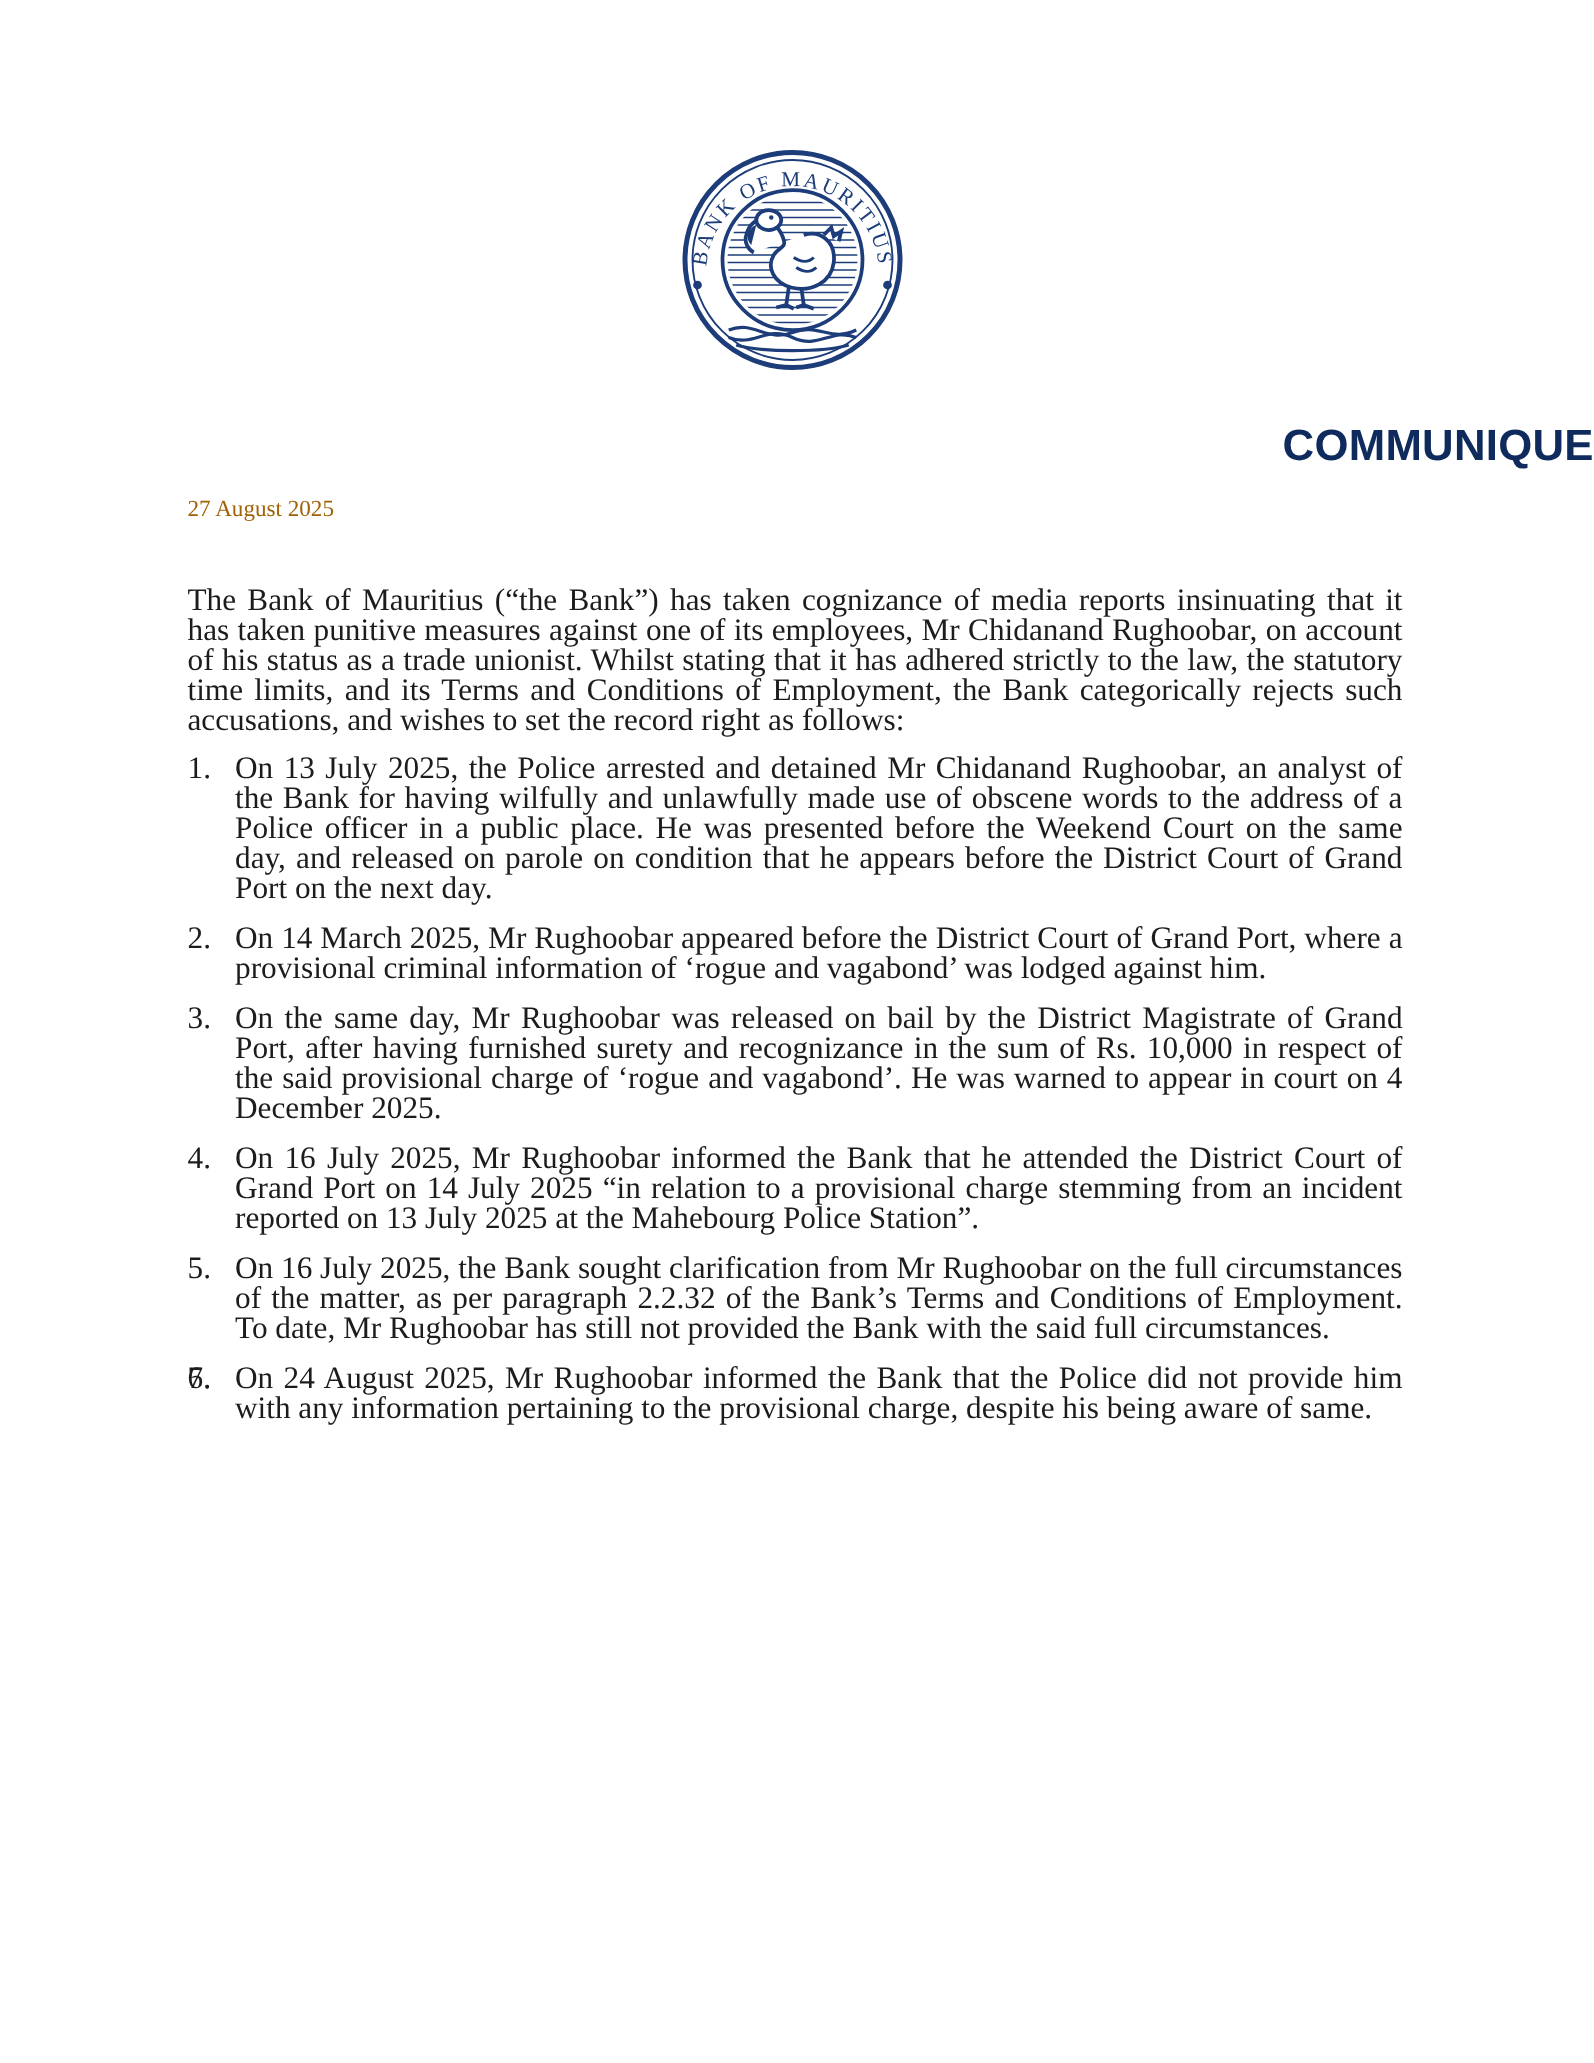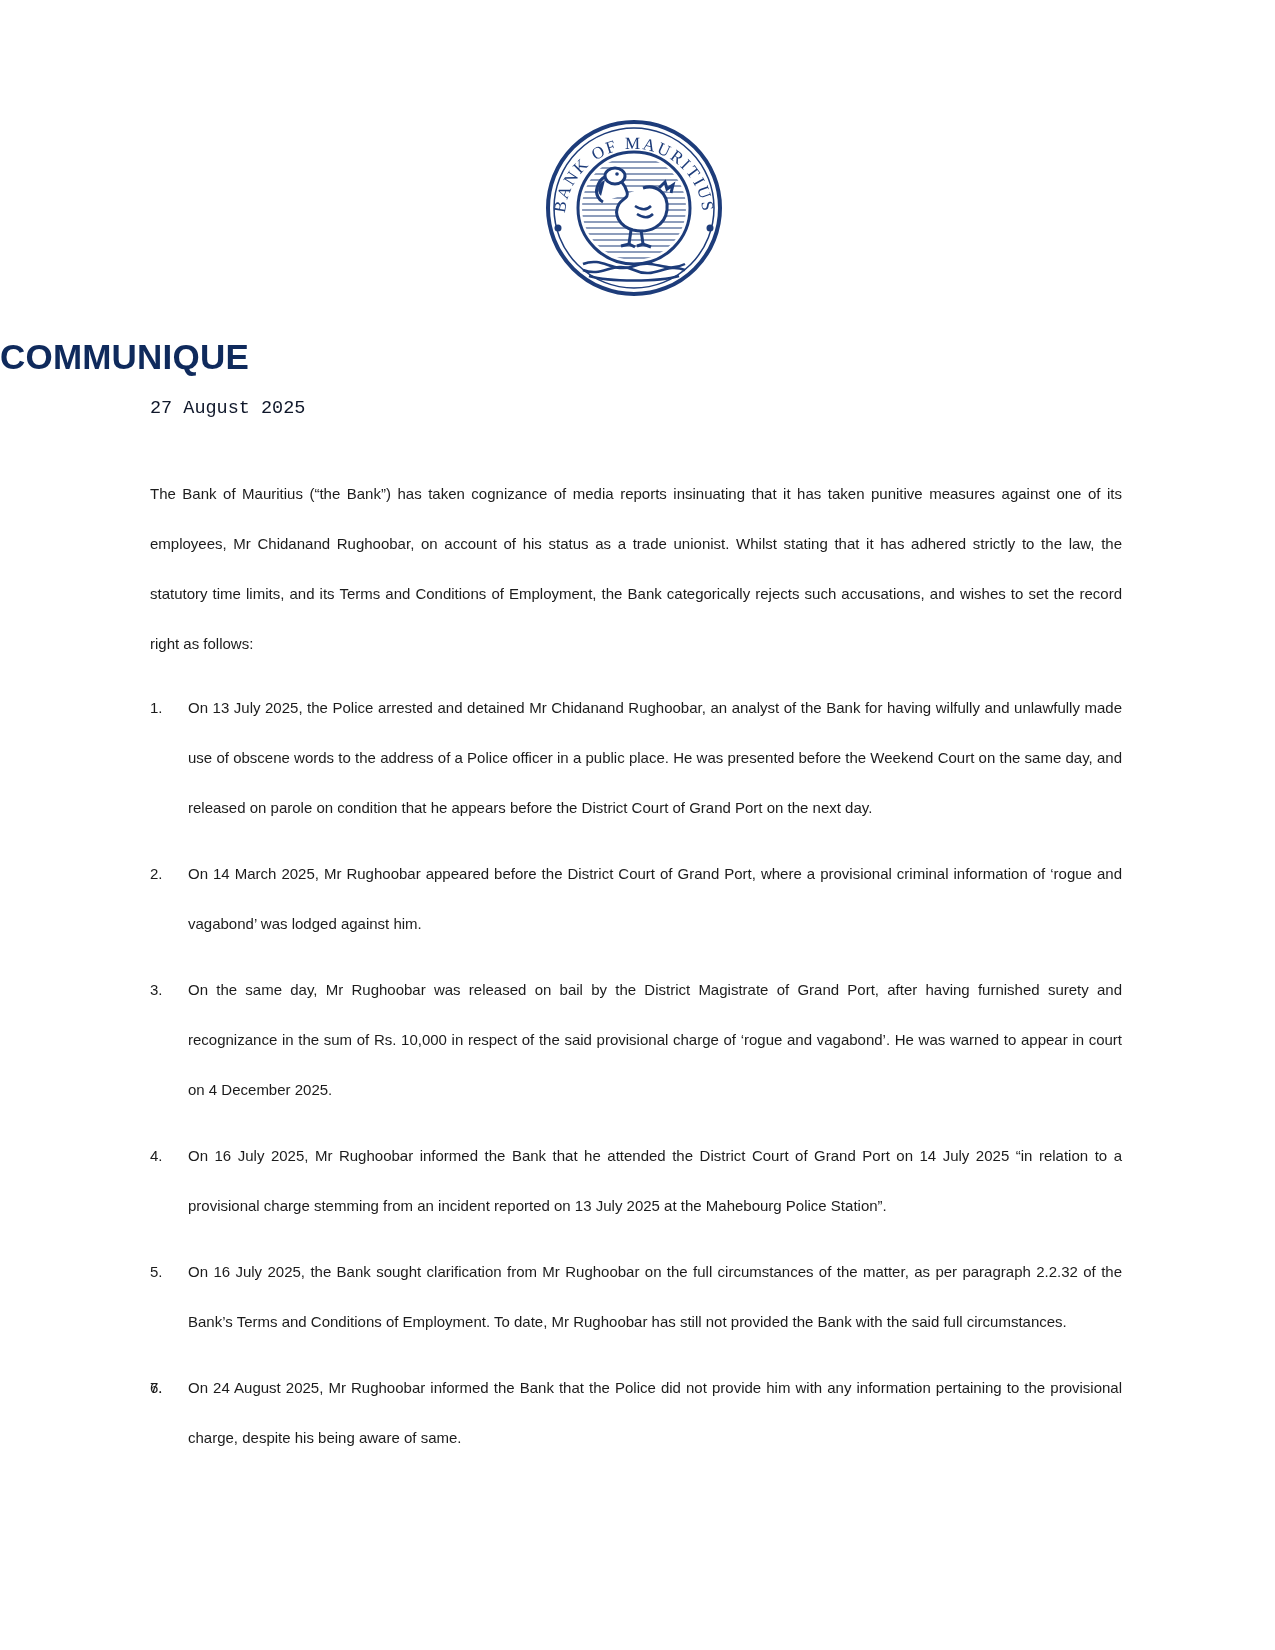--- a/index.html
+++ b/index.html
@@ -1,26 +1,26 @@
 <!DOCTYPE html>
 <html><head>
 <meta charset="utf-8">
 <style>
   html, body { margin: 0; padding: 0; background: #ffffff; }
   body { width: 1275px; height: 1650px; position: relative; overflow: hidden;
          font-family: "Liberation Sans", sans-serif; color: #1a1a1a; }
   .page { position: absolute; left: 0; top: 0; width: 1275px; height: 1650px; }
   .logo { position: absolute; left: 543px; top: 118px; width: 182px; height: 185px; }
-  .title { position: absolute; left: 0; width: 1275px; top: 337px; text-align: left;
+  .title { position: absolute; left: 0; width: 1275px; top: 337px; text-align: right;
            font-family: "Liberation Sans", sans-serif; font-weight: bold; font-size: 35px;
            color: #0f2a5c; letter-spacing: 0.2px; }
-  .date { position: absolute; left: 150px; top: 398px; font-size: 18.5px; color: #0f172a;
-          font-family: Liberation Mono, monospace; }
+  .date { position: absolute; left: 150px; top: 398px; font-size: 18.5px; color: #a16207;
+          font-family: Liberation Serif, serif; }
   .body { position: absolute; left: 150px; width: 972px; top: 469px;
-          font-family: Liberation Sans, sans-serif; font-size: 15px; line-height: 50px;
+          font-family: Liberation Serif, serif; font-size: 25px; line-height: 24px;
           color: #1c1c1c; }
   .intro { margin: 0; text-align: justify; }
   ol.items { list-style: none; margin: 14px 0 0 0; padding: 0; }
   ol.items li { position: relative; padding-left: 38px; margin: 0 0 16px 0; text-align: justify; }
   ol.items li .num { position: absolute; left: 0; top: 0; }
 </style>
 </head>
 <body>
 
 <div class="page">

